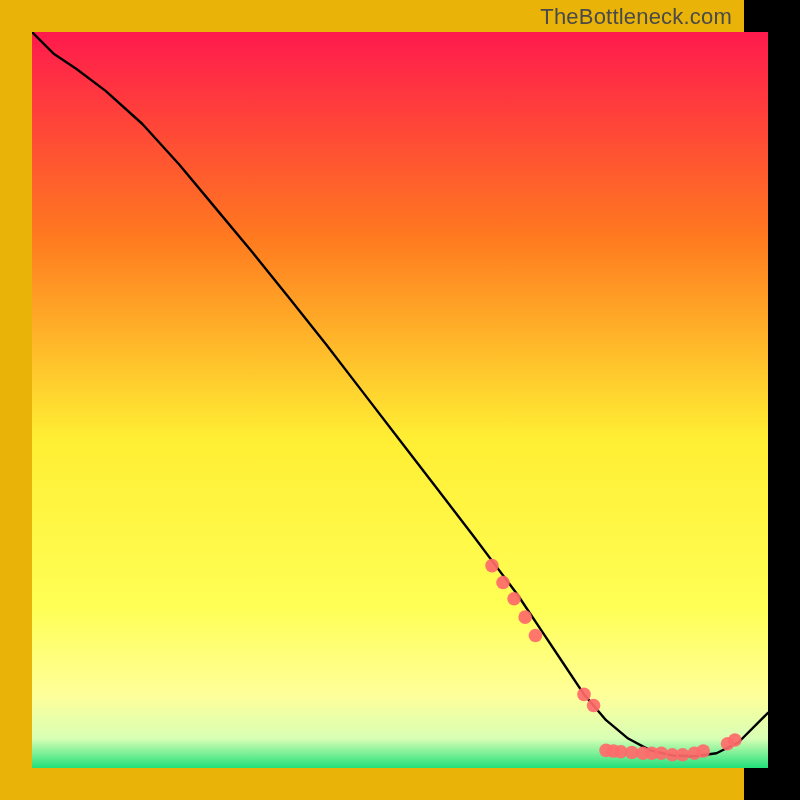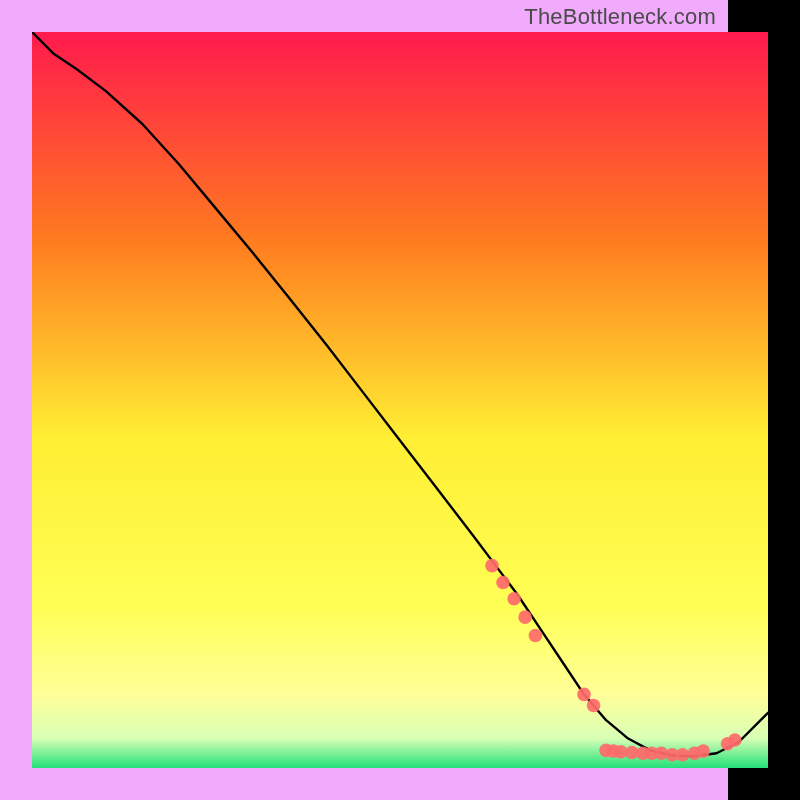--- a/index.html
+++ b/index.html
@@ -8,21 +8,22 @@
     background: #000;
     width: 800px;
     height: 800px;
     overflow: hidden;
     font-family: Arial, Helvetica, sans-serif;
   }
   .frame {
     position: relative;
     width: 728px;
     height: 800px;
-    background: #f0abfc;
+    background: #eab308;
+    padding-left: 16px;
   }
   .watermark {
     position: absolute;
     top: 4px;
     right: 12px;
     color: #4a4a4a;
     font-size: 22px;
     font-weight: 500;
     letter-spacing: 0.2px;
     z-index: 5;

